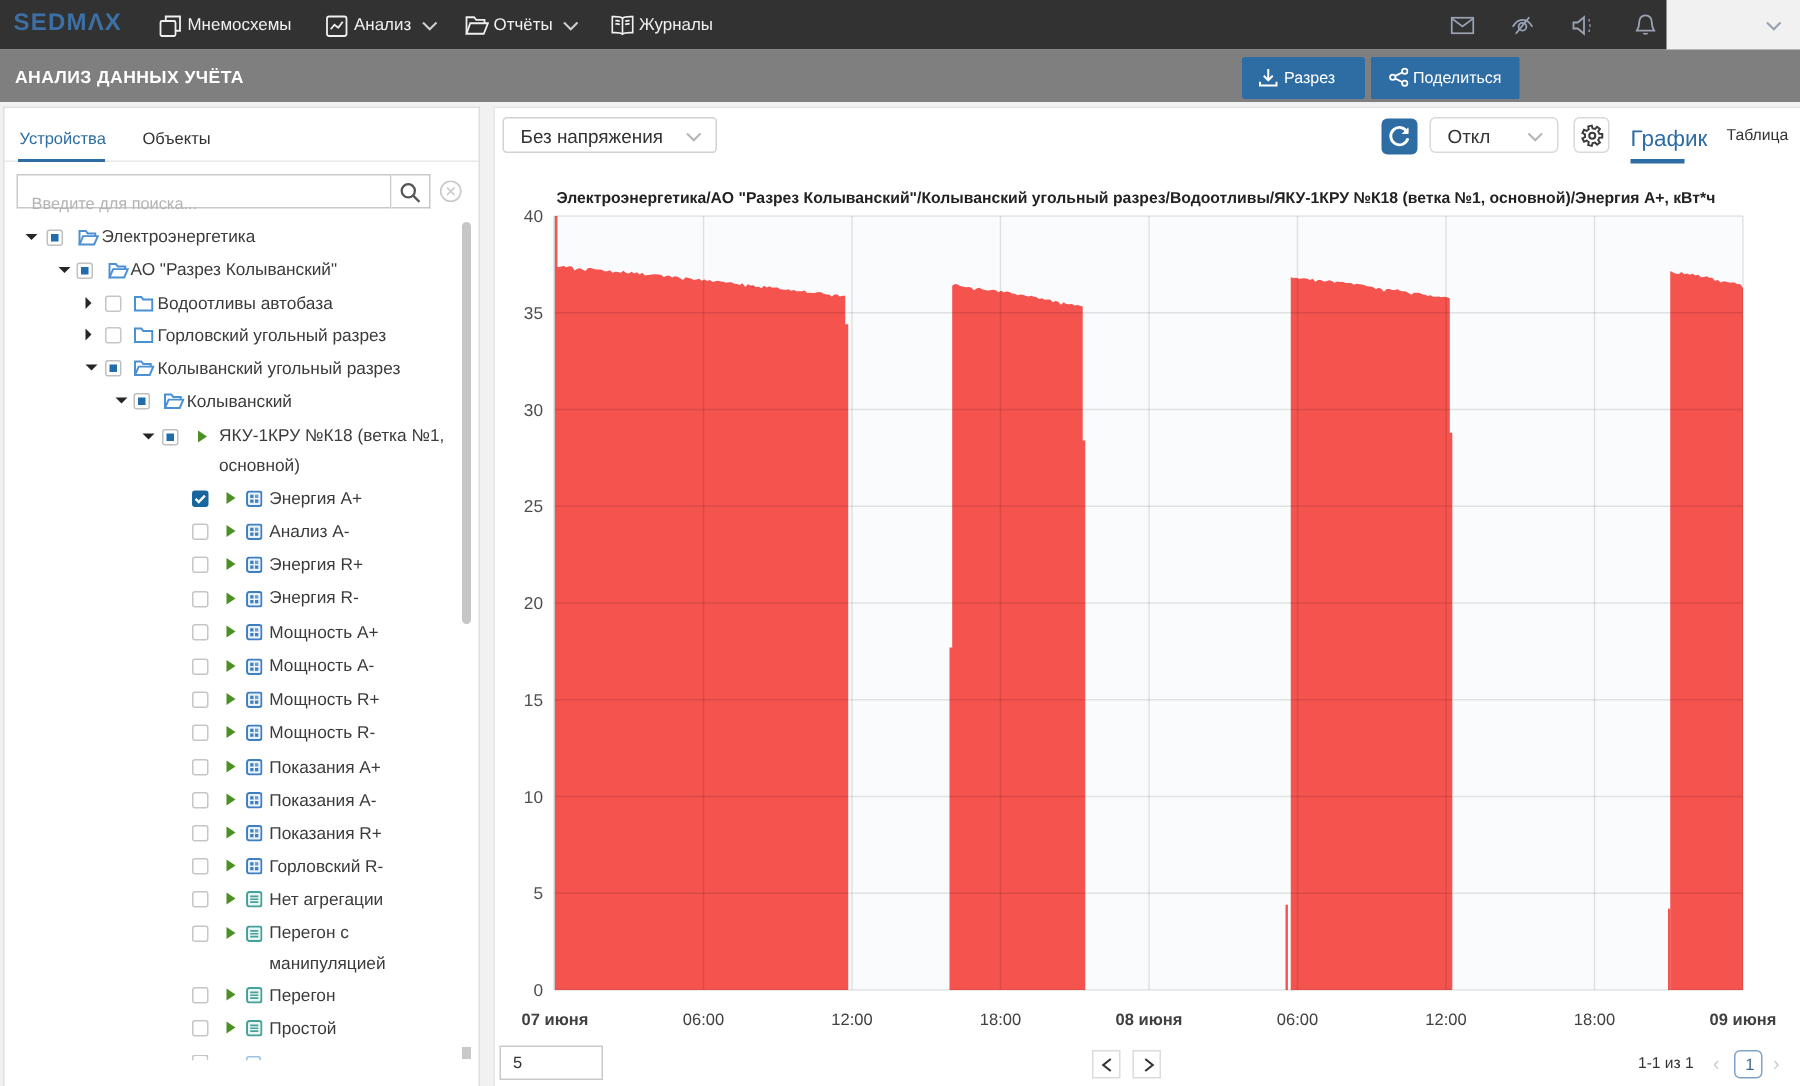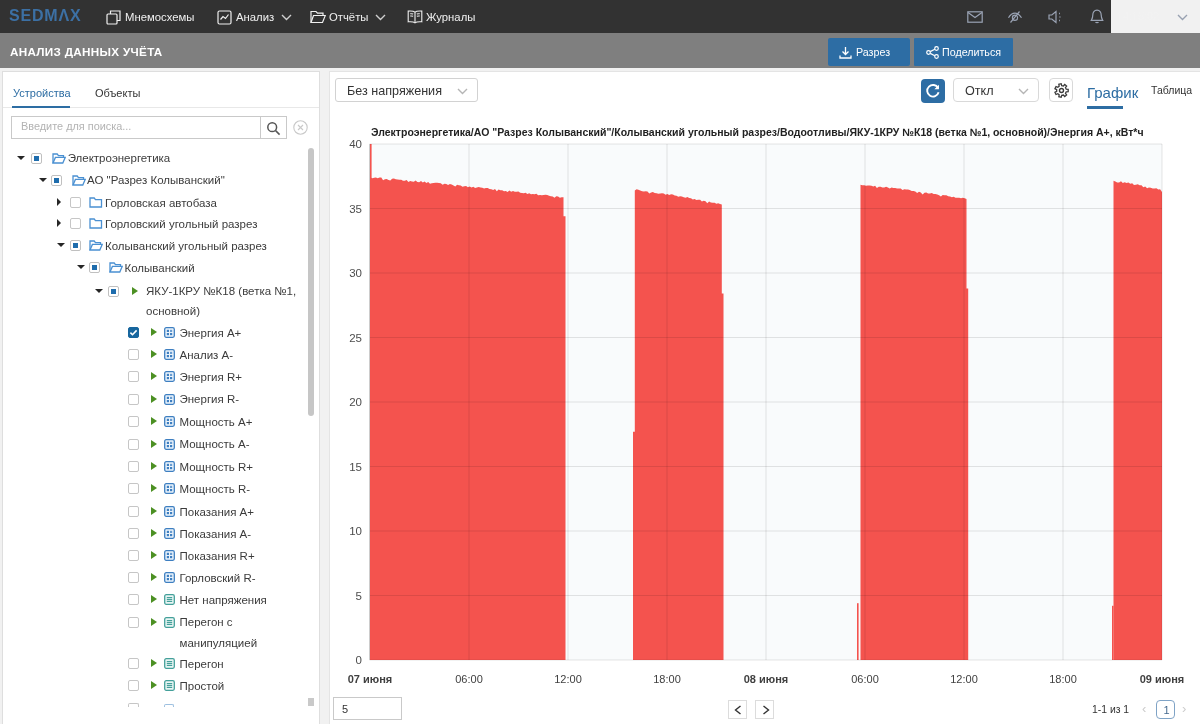--- a/index.html
+++ b/index.html
@@ -75,21 +75,21 @@
         </svg></span>
     <span class="abs nowrap" style="left:28px;top:7.5px;font-size:10.7px;color:#fff">Поделиться</span>
   </div>
 </div>
 <div class="abs" style="left:2px;top:71px;width:318px;height:653px;background:#fff;border:1px solid #dedede;border-bottom:none">
   <span class="abs nowrap" style="left:10px;top:15px;font-size:11px;color:#2d6da3">Устройства</span>
   <span class="abs nowrap" style="left:92px;top:15px;font-size:11px;color:#333">Объекты</span>
   <div class="abs" style="left:0;top:35px;width:316px;height:1px;background:#e8e8e8"></div>
   <div class="abs" style="left:9px;top:33.5px;width:58px;height:2.5px;background:#2d6da3"></div>
   <div class="abs" style="left:8px;top:44px;width:250px;height:23px;border:1px solid #c9c9c9;background:#fff">
-    <span class="abs nowrap" style="left:9px;top:3px;font-size:10.9px;color:#b3b3b3">Введите для поиска...</span>
+    <span class="abs nowrap" style="left:9px;top:13px;font-size:10.9px;color:#b3b3b3">Введите для поиска...</span>
   </div>
   <div class="abs" style="left:258px;top:44px;width:26px;height:23px;border:1px solid #c9c9c9;border-left:none;background:#fff">
     <span class="abs" style="left:5px;top:4px"><svg width="15" height="15" viewBox="0 0 15 15" fill="none" stroke="#555" stroke-width="1.5">
           <circle cx="6.2" cy="6.2" r="4.4"></circle>
           <path d="M9.6 9.6 L13.6 13.6"></path>
         </svg></span>
   </div>
   <span class="abs" style="left:290px;top:48px"><svg width="15" height="15" viewBox="0 0 15 15" fill="none" stroke="#c9c9c9" stroke-width="1.1">
         <circle cx="7.5" cy="7.5" r="6.7"></circle>
         <path d="M5 5 L10 10 M10 5 L5 10"></path>
@@ -110,21 +110,21 @@
     <svg width="14" height="13" viewBox="0 0 14 13" style="position:absolute;left:69px;top:101.5px;stroke:#4a90d2;stroke-width:1.3">
       <path d="M1 11 L1 2 L5.2 2 L6.5 3.6 L11.5 3.6 L11.5 5.4" fill="none"></path>
       <path d="M3.4 5.4 L13.2 5.4 L10.8 11 L1 11 Z" fill="none"></path>
     </svg>
     <span style="position:absolute;left:84px;top:101.0px;font-size:11.5px;line-height:14px;color:#3b3b3b;white-space:nowrap">АО "Разрез Колыванский"</span>
 <span style="position:absolute;left:54px;top:126.0px;width:0;height:0;border-top:4px solid transparent;border-bottom:4px solid transparent;border-left:4.5px solid #262626"></span>
     <span style="position:absolute;left:67px;top:125.0px;width:11px;height:11px;border-radius:2px;border:1px solid #c6c6c6;background:#fff"></span>
     <svg width="14" height="13" viewBox="0 0 14 13" style="position:absolute;left:86px;top:124.0px;stroke:#4a90d2;stroke-width:1.3">
       <path d="M1 11 L1 2 L5.2 2 L6.5 3.6 L12.5 3.6 L12.5 11 Z" fill="none"></path>
     </svg>
-    <span style="position:absolute;left:102px;top:123.5px;font-size:11.5px;line-height:14px;color:#3b3b3b;white-space:nowrap">Горловская автобаза</span>
+    <span style="position:absolute;left:102px;top:123.5px;font-size:11.5px;line-height:14px;color:#3b3b3b;white-space:nowrap">Водоотливы автобаза</span>
 <span style="position:absolute;left:54px;top:147.0px;width:0;height:0;border-top:4px solid transparent;border-bottom:4px solid transparent;border-left:4.5px solid #262626"></span>
     <span style="position:absolute;left:67px;top:146.0px;width:11px;height:11px;border-radius:2px;border:1px solid #c6c6c6;background:#fff"></span>
     <svg width="14" height="13" viewBox="0 0 14 13" style="position:absolute;left:86px;top:145.0px;stroke:#4a90d2;stroke-width:1.3">
       <path d="M1 11 L1 2 L5.2 2 L6.5 3.6 L12.5 3.6 L12.5 11 Z" fill="none"></path>
     </svg>
     <span style="position:absolute;left:102px;top:144.5px;font-size:11.5px;line-height:14px;color:#3b3b3b;white-space:nowrap">Горловский угольный разрез</span>
 <span style="position:absolute;left:54px;top:171.0px;width:0;height:0;border-left:4px solid transparent;border-right:4px solid transparent;border-top:4.5px solid #262626"></span>
     <span style="position:absolute;left:67px;top:168.0px;width:11px;height:11px;border-radius:2px;border:1px solid #c0c0c0;background:#fff">
       <span style="position:absolute;left:2px;top:2px;width:5px;height:5px;background:#1f6dad"></span>
     </span>
@@ -272,21 +272,21 @@
       <rect x="2.8" y="6" width="2.2" height="2.2" fill="#3e7fc1"></rect>
       <rect x="6" y="6" width="2.2" height="2.2" fill="#3e7fc1"></rect>
     </svg>
     <span style="position:absolute;left:176.5px;top:498.5px;font-size:11.5px;line-height:14px;color:#3b3b3b;white-space:nowrap">Горловский R-</span>
 <span style="position:absolute;left:124.6px;top:522.0px;width:11px;height:11px;border-radius:2px;border:1px solid #c6c6c6;background:#fff"></span>
     <span style="position:absolute;left:147.5px;top:523.0px;width:0;height:0;border-top:4.5px solid transparent;border-bottom:4.5px solid transparent;border-left:6px solid #4c9023"></span>
     <svg width="11" height="11" viewBox="0 0 11 11" style="position:absolute;left:160.5px;top:522.0px">
       <rect x="0.7" y="0.7" width="9.6" height="9.6" rx="1.5" fill="#eaf6f4" stroke="#44a09a" stroke-width="1.3"></rect>
       <path d="M2.8 3.6 H8.2 M2.8 5.5 H8.2 M2.8 7.4 H8.2" stroke="#44a09a" stroke-width="1.1"></path>
     </svg>
-    <span style="position:absolute;left:176.5px;top:520.5px;font-size:11.5px;line-height:14px;color:#3b3b3b;white-space:nowrap">Нет напряжения</span>
+    <span style="position:absolute;left:176.5px;top:520.5px;font-size:11.5px;line-height:14px;color:#3b3b3b;white-space:nowrap">Нет агрегации</span>
 <span style="position:absolute;left:124.6px;top:544.5px;width:11px;height:11px;border-radius:2px;border:1px solid #c6c6c6;background:#fff"></span>
     <span style="position:absolute;left:147.5px;top:545.5px;width:0;height:0;border-top:4.5px solid transparent;border-bottom:4.5px solid transparent;border-left:6px solid #4c9023"></span>
     <svg width="11" height="11" viewBox="0 0 11 11" style="position:absolute;left:160.5px;top:544.5px">
       <rect x="0.7" y="0.7" width="9.6" height="9.6" rx="1.5" fill="#eaf6f4" stroke="#44a09a" stroke-width="1.3"></rect>
       <path d="M2.8 3.6 H8.2 M2.8 5.5 H8.2 M2.8 7.4 H8.2" stroke="#44a09a" stroke-width="1.1"></path>
     </svg>
     <span style="position:absolute;left:176.5px;top:543.0px;font-size:11.5px;line-height:14px;color:#3b3b3b;white-space:nowrap">Перегон с</span>
 <span style="position:absolute;left:176.5px;top:563.5px;font-size:11.5px;line-height:14px;color:#3b3b3b;white-space:nowrap">манипуляцией</span>
 <span style="position:absolute;left:124.6px;top:586.0px;width:11px;height:11px;border-radius:2px;border:1px solid #c6c6c6;background:#fff"></span>
     <span style="position:absolute;left:147.5px;top:587.0px;width:0;height:0;border-top:4.5px solid transparent;border-bottom:4.5px solid transparent;border-left:6px solid #4c9023"></span>

